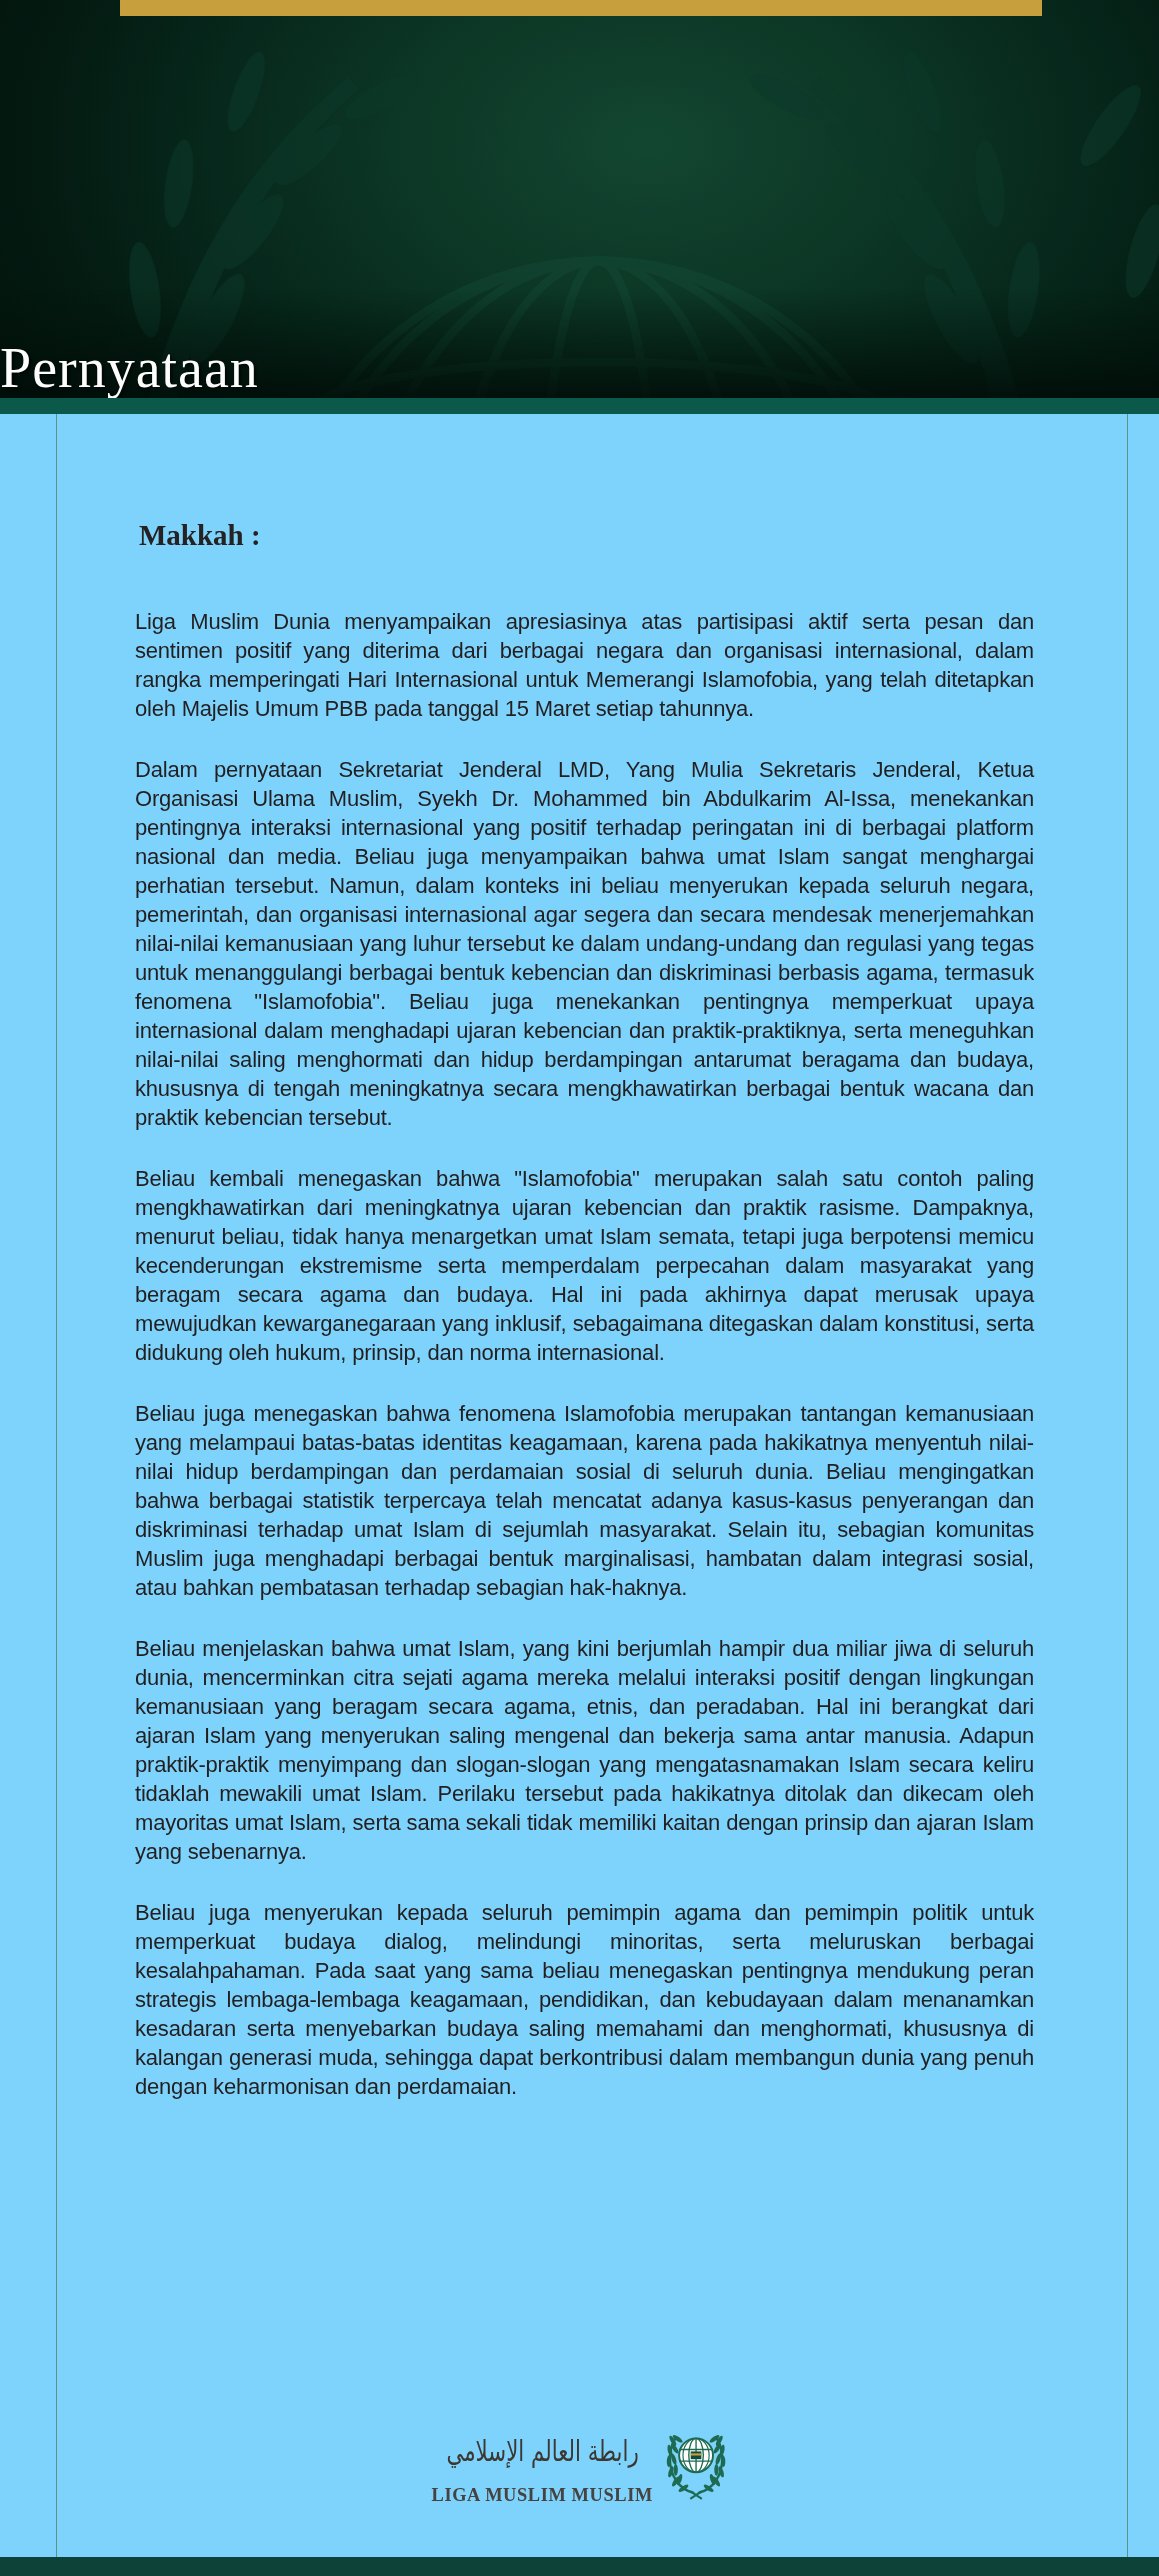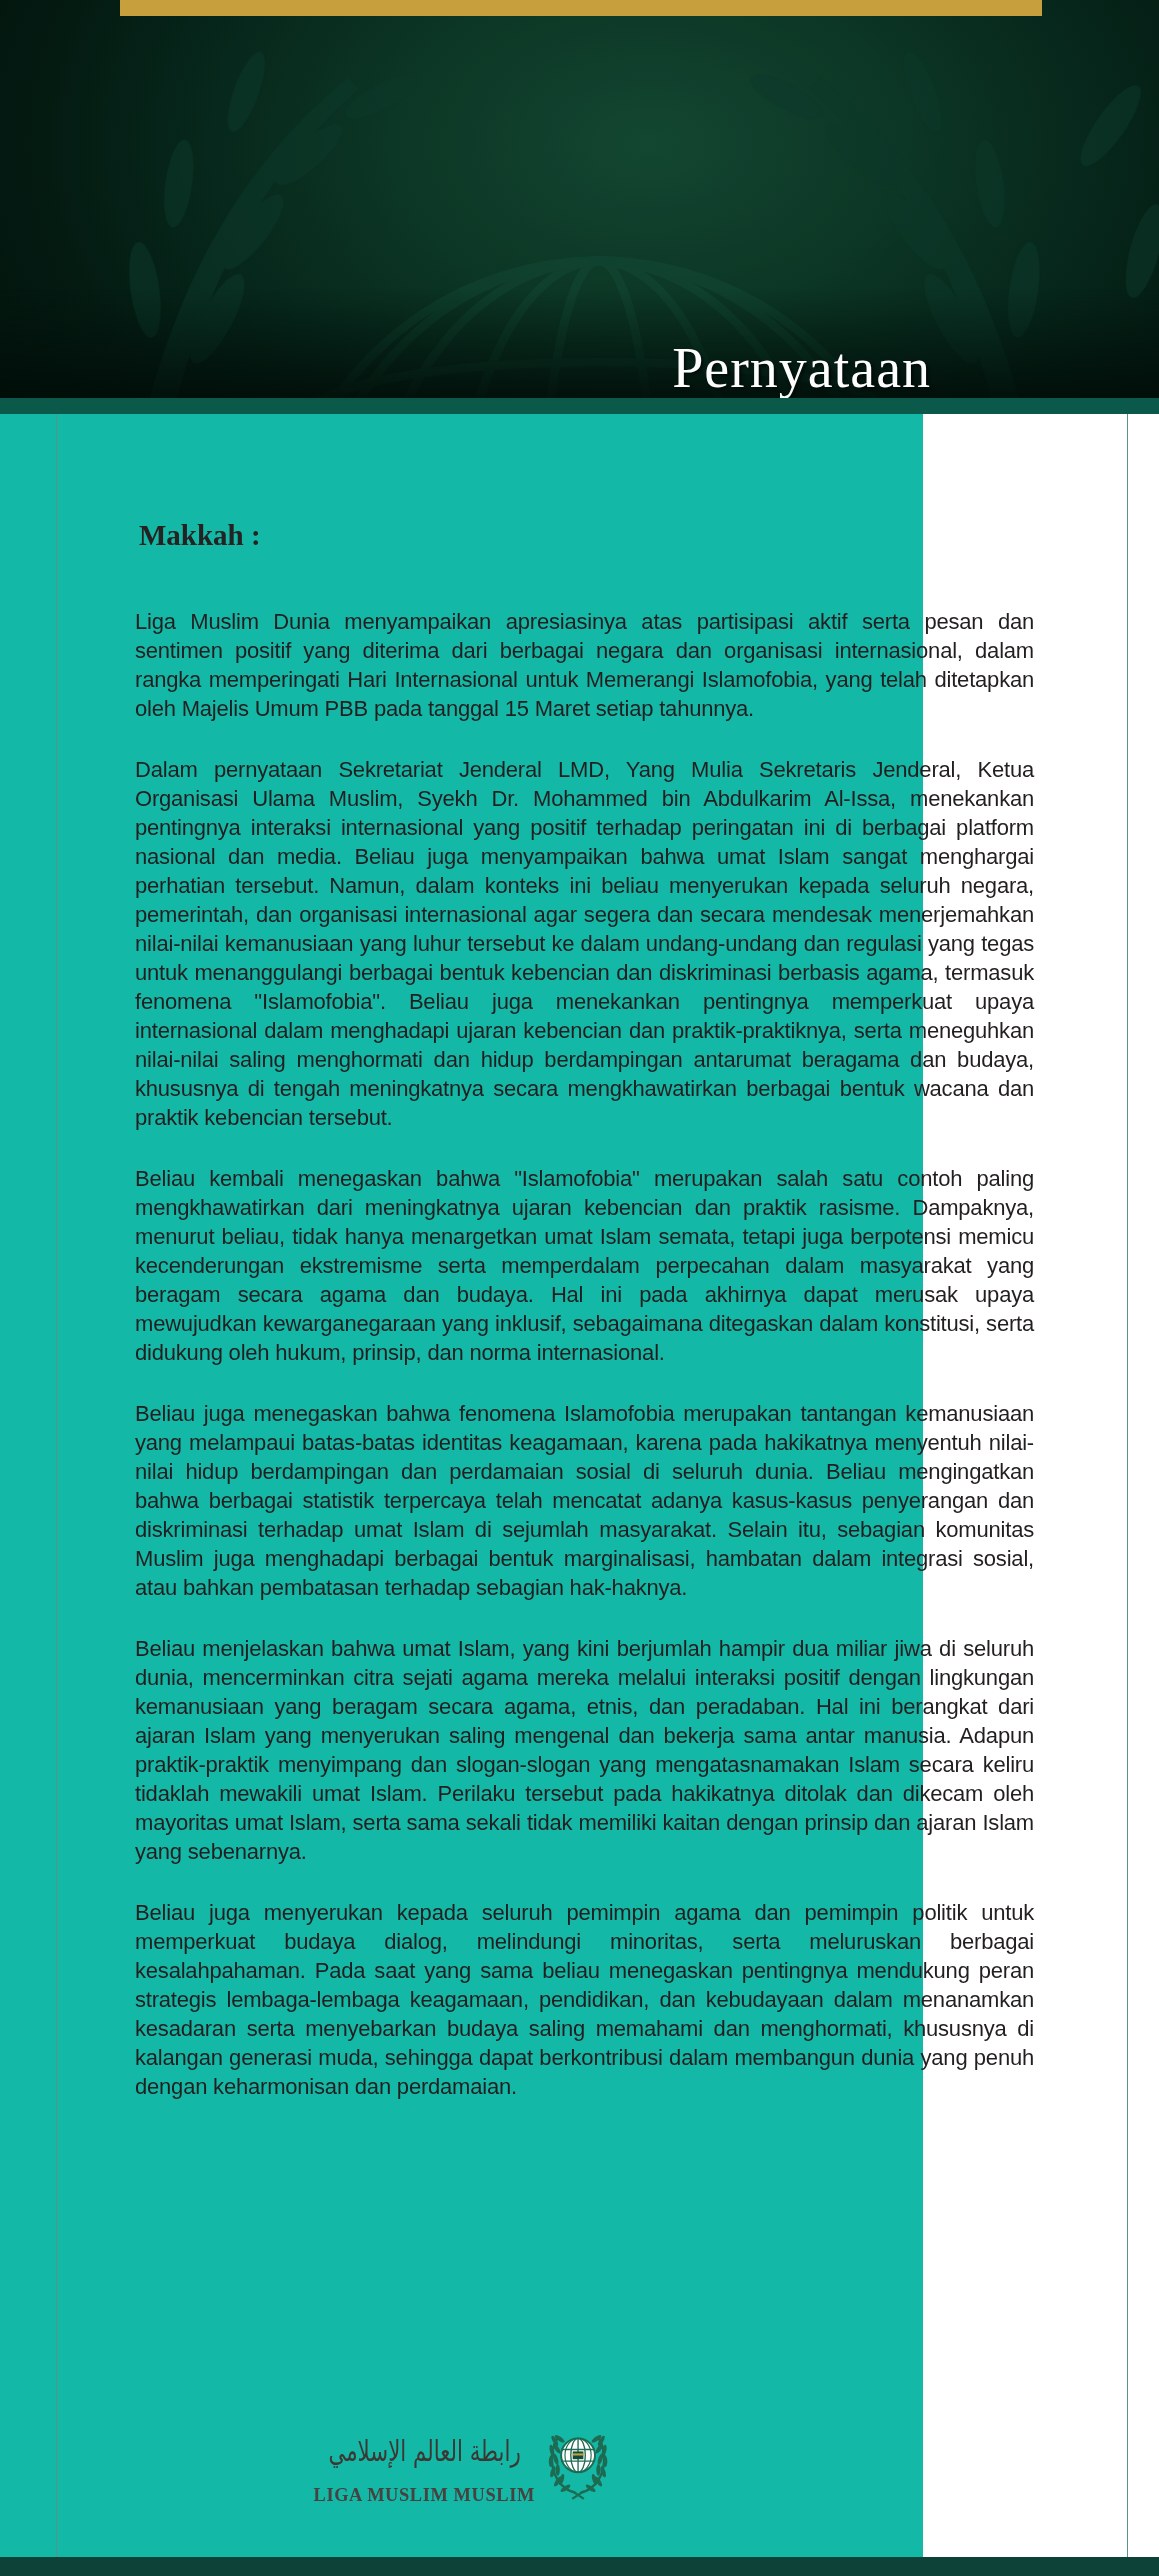--- a/index.html
+++ b/index.html
@@ -28,41 +28,41 @@
     position: absolute;
     left: 120px; top: 0;
     width: 922px; height: 16.4px;
     background: var(--gold, #c79f3d);
   }
   .page-title {
     position: absolute;
     left: 0; top: 336px;
     width: 931px;
     margin: 0;
-    text-align: right;
+    text-align: left;
     font-family: "Liberation Serif", serif;
     font-weight: 500;
     font-size: 56px;
     letter-spacing: 1px;
     color: #fdfdfd;
     text-shadow: 2.4px 2.4px 2.9px rgba(0,0,0,0.55);
   }
 
   
   .teal-strip {
     width: 1159px; height: 15.5px;
     background: var(--divider, #0a594b);
   }
 
   
   .content-wrap {
     position: relative;
-    width: 923px;
+    width: 1159px;
     height: 2143px;
-    background: #14b8a6;
+    background: #7dd3fc;
   }
   .side-line {
     position: absolute;
     top: 0; bottom: 0;
     width: 1px;
     background: var(--cardborder, #5a9488);
   }
   .side-line.left  { left: 56px; }
   .side-line.right { left: 1127px; }
 

